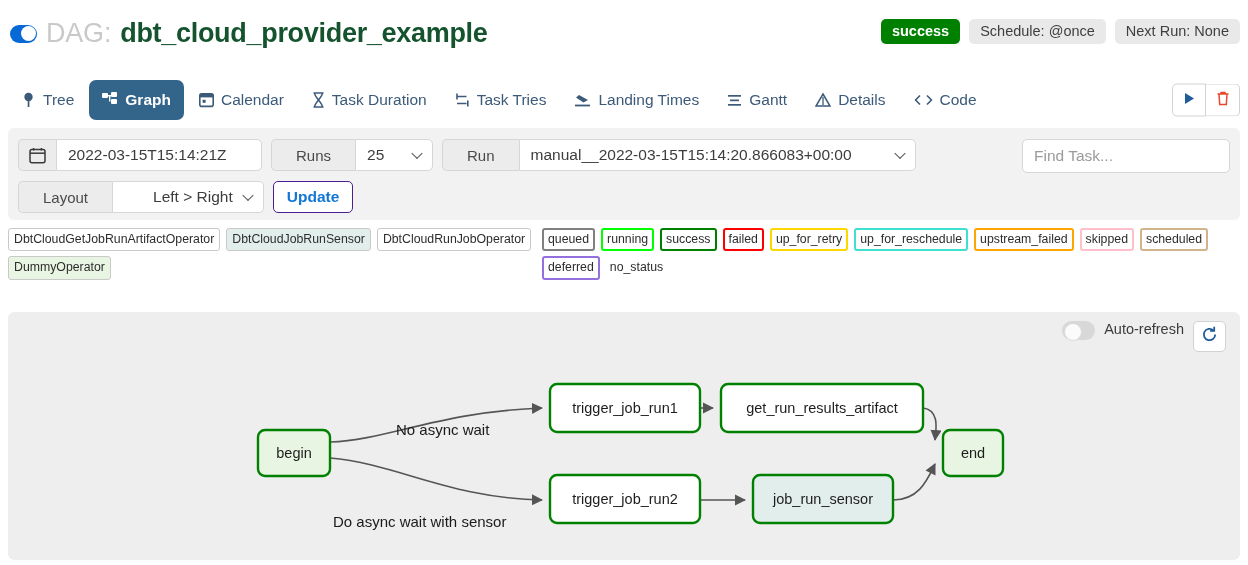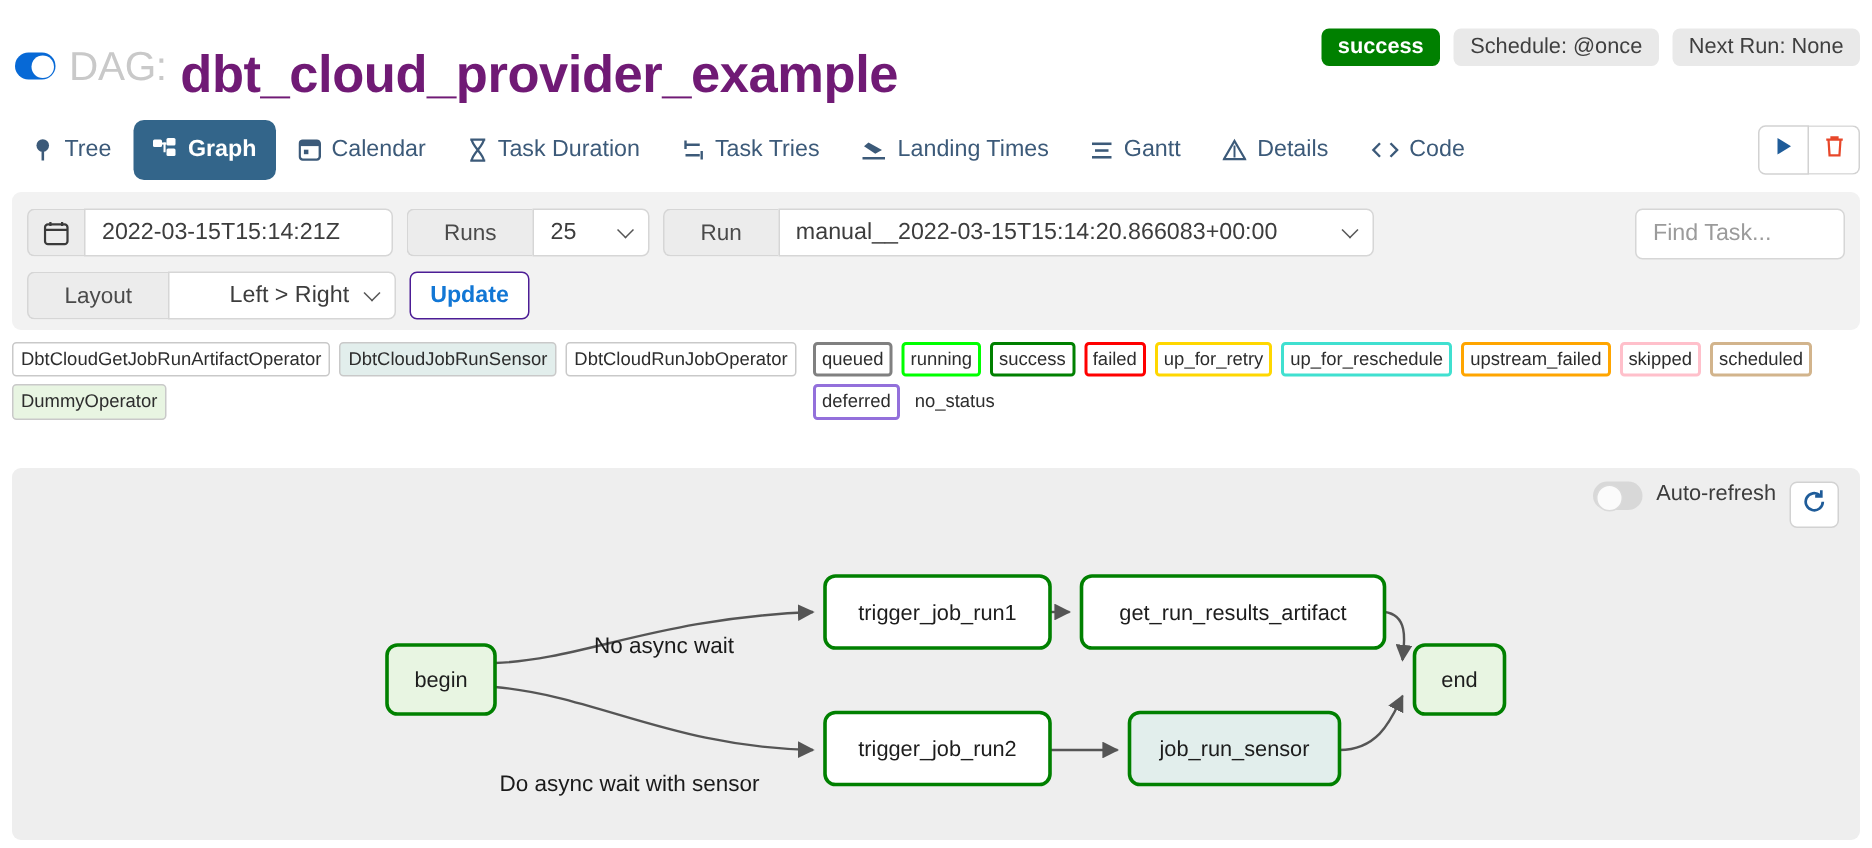--- a/index.html
+++ b/index.html
@@ -38,25 +38,24 @@
     border-radius: 50%;
     background: #ffffff;
   }
   .dag-label {
     font-size: 27px;
     color: #c9c9c9;
     font-weight: 400;
     letter-spacing: -0.2px;
   }
   .dag-name {
-    font-size: 35px;
-    color: #701a75;
+    font-size: 27px;
+    color: #14532d;
     font-weight: 700;
     letter-spacing: -0.3px;
-    margin-top: 12px;
   }
   .header-badges {
     position: absolute;
     top: 19px; right: 8px;
     display: flex;
     align-items: center;
     gap: 9px;
   }
   .badge {
     font-size: 14.5px;
@@ -176,21 +175,21 @@
     background: #ffffff;
     border-radius: 5px;
     font-size: 15.5px;
     font-weight: 700;
     padding: 6px 13px;
     cursor: pointer;
   }
   .find-task {
     position: absolute;
     right: 10px; top: 11px;
-    width: 140px;
+    width: 208px;
     background: #ffffff;
     border: 1px solid #d6d6d6;
     border-radius: 5px;
     padding: 7px 11px;
     font-size: 15.5px;
     color: #9b9b9b;
   }
 
   
   .legends {

